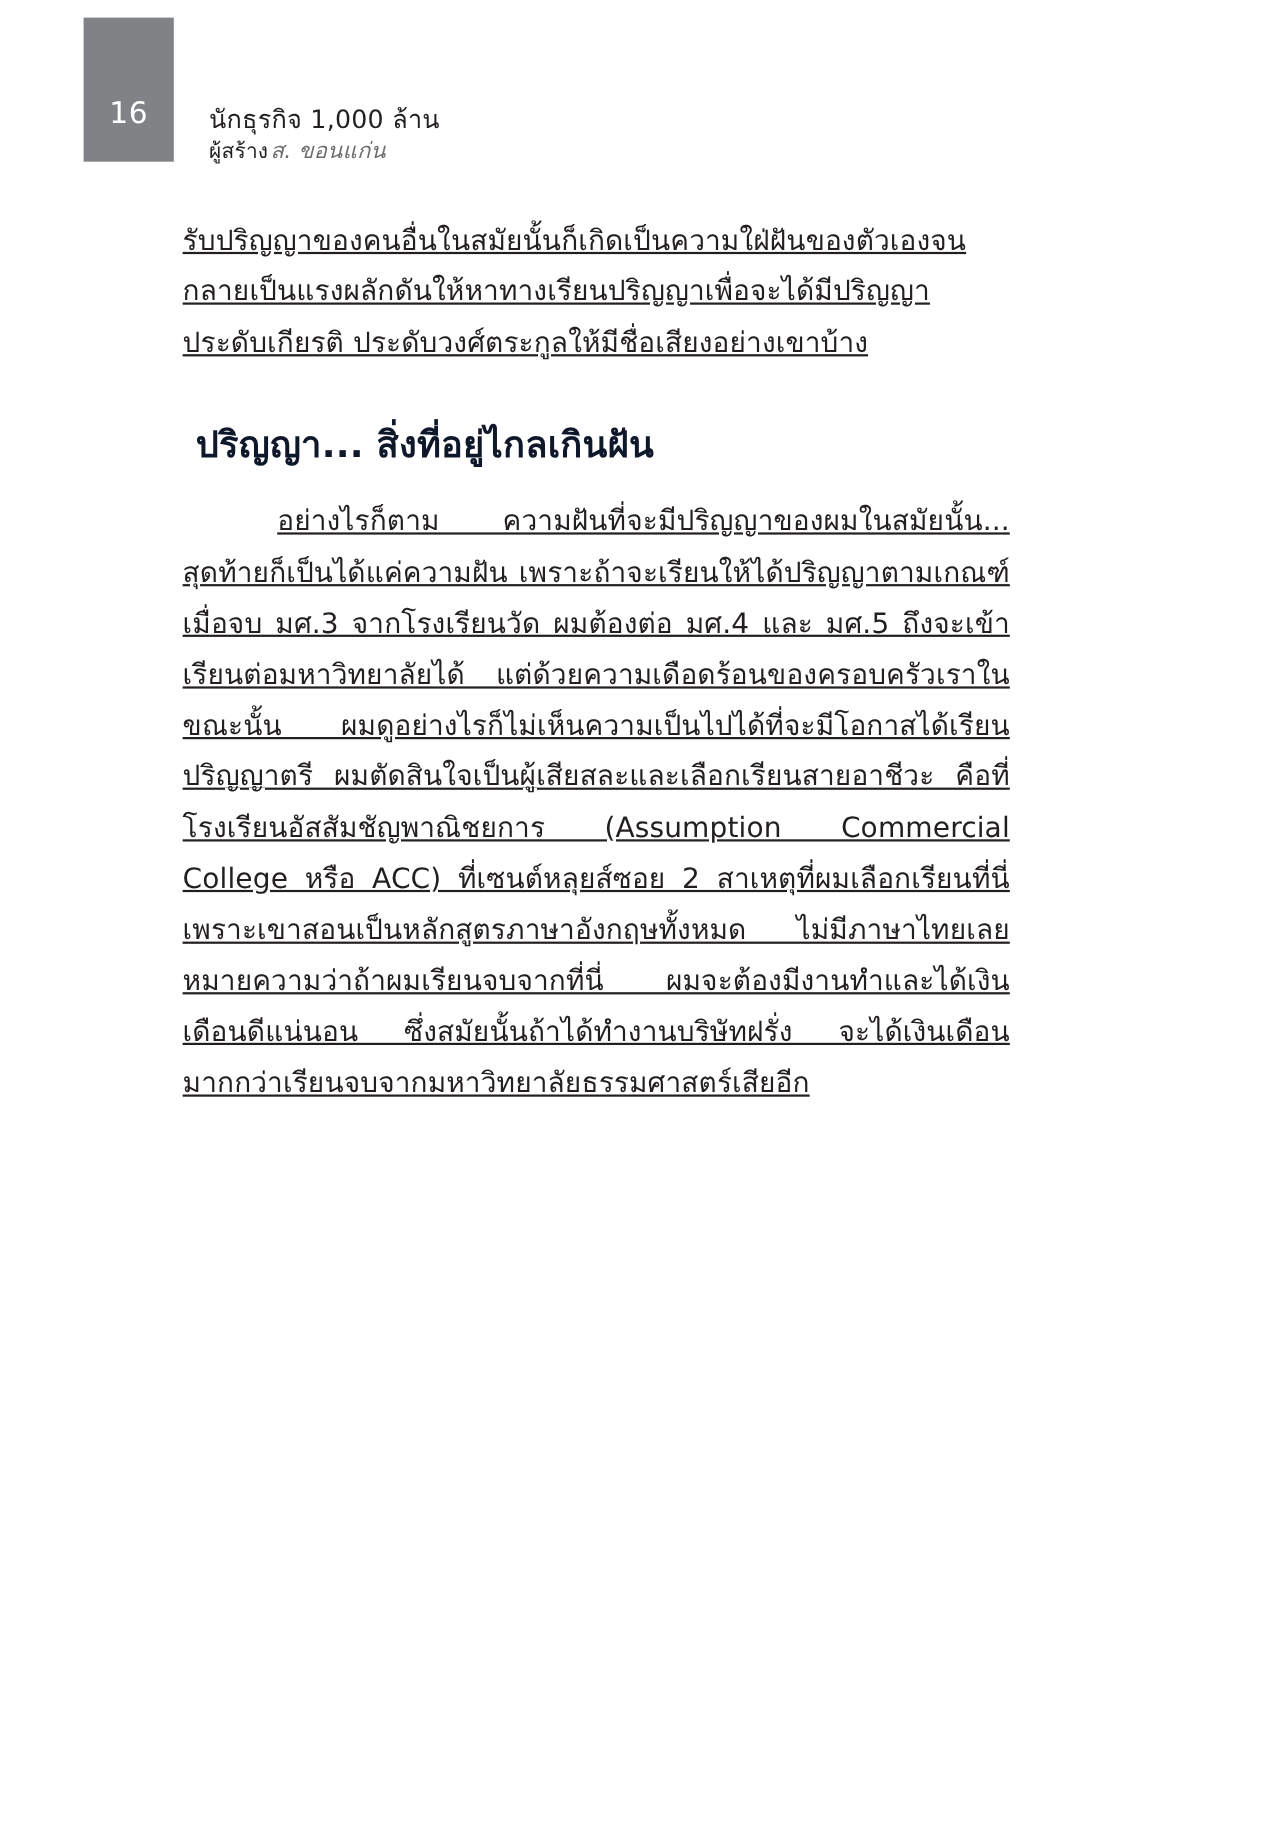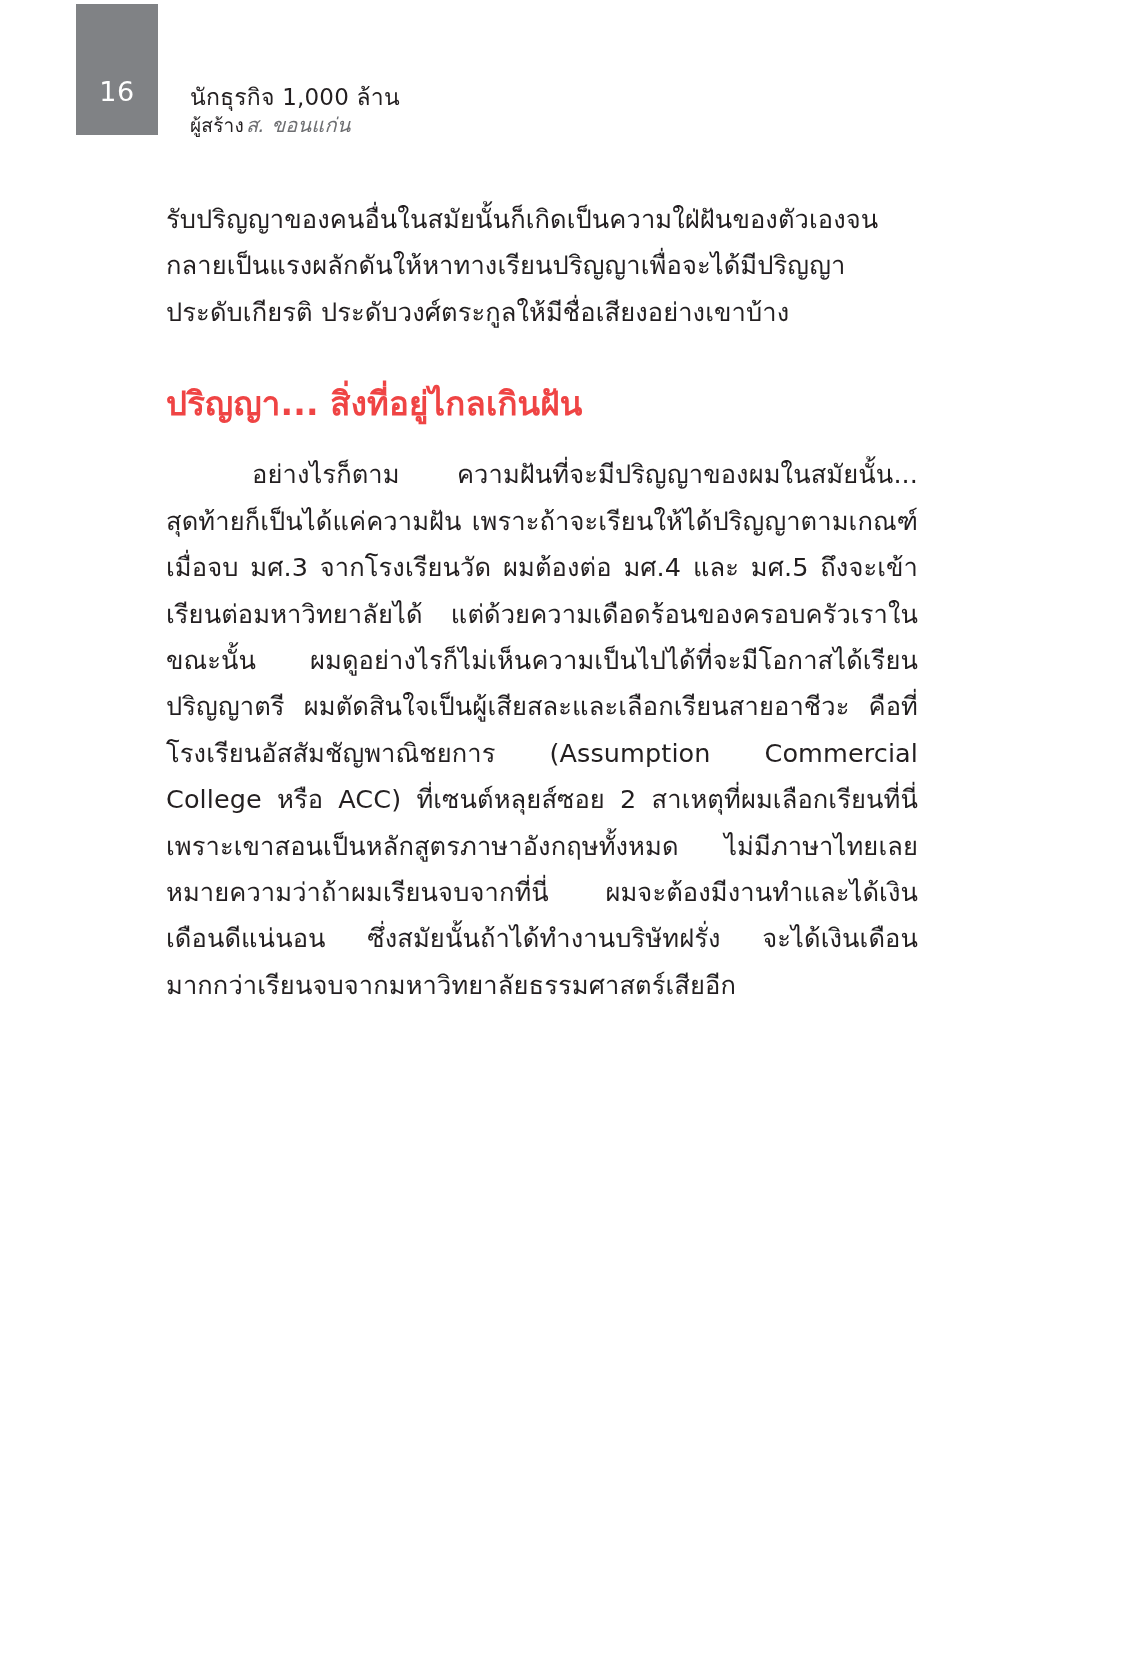--- a/index.html
+++ b/index.html
@@ -12,21 +12,21 @@
     height: 1660px;
     position: relative;
     font-family: "DejaVu Sans", sans-serif;
     color: #231f20;
     overflow: hidden;
   }
 
   
   .page-header {
     position: absolute;
-    top: 4px;
+    top: 16px;
     left: 0;
     width: 964px;
     height: 140px;
     text-decoration: underline;
   }
   .folio-block {
     position: absolute;
     top: 0;
     left: 76px;
     width: 82px;
@@ -77,34 +77,35 @@
     width: 752px;
   }
   p.para {
     margin: 0 0 0 0;
     font-size: 25.5px;
     line-height: 1.82;
     color: #231f20;
     text-align: justify;
     text-justify: inter-word;
     letter-spacing: 0.1px;
+    text-decoration: underline;
   }
   p.para.indent {
     text-indent: 86px;
   }
   p.para + p.para {
     margin-top: 0;
   }
 
   h2.section-heading {
-    margin: 0;
+    margin: 12px;
     font-size: 33px;
     line-height: 1.4;
     font-weight: bold;
-    color: #ef4444;
+    color: #0f172a;
     letter-spacing: 0.2px;
   }
   .heading-wrap {
     margin-top: 46px;
     margin-bottom: 24px;
   }
 </style>
 </head>
 <body>
 

